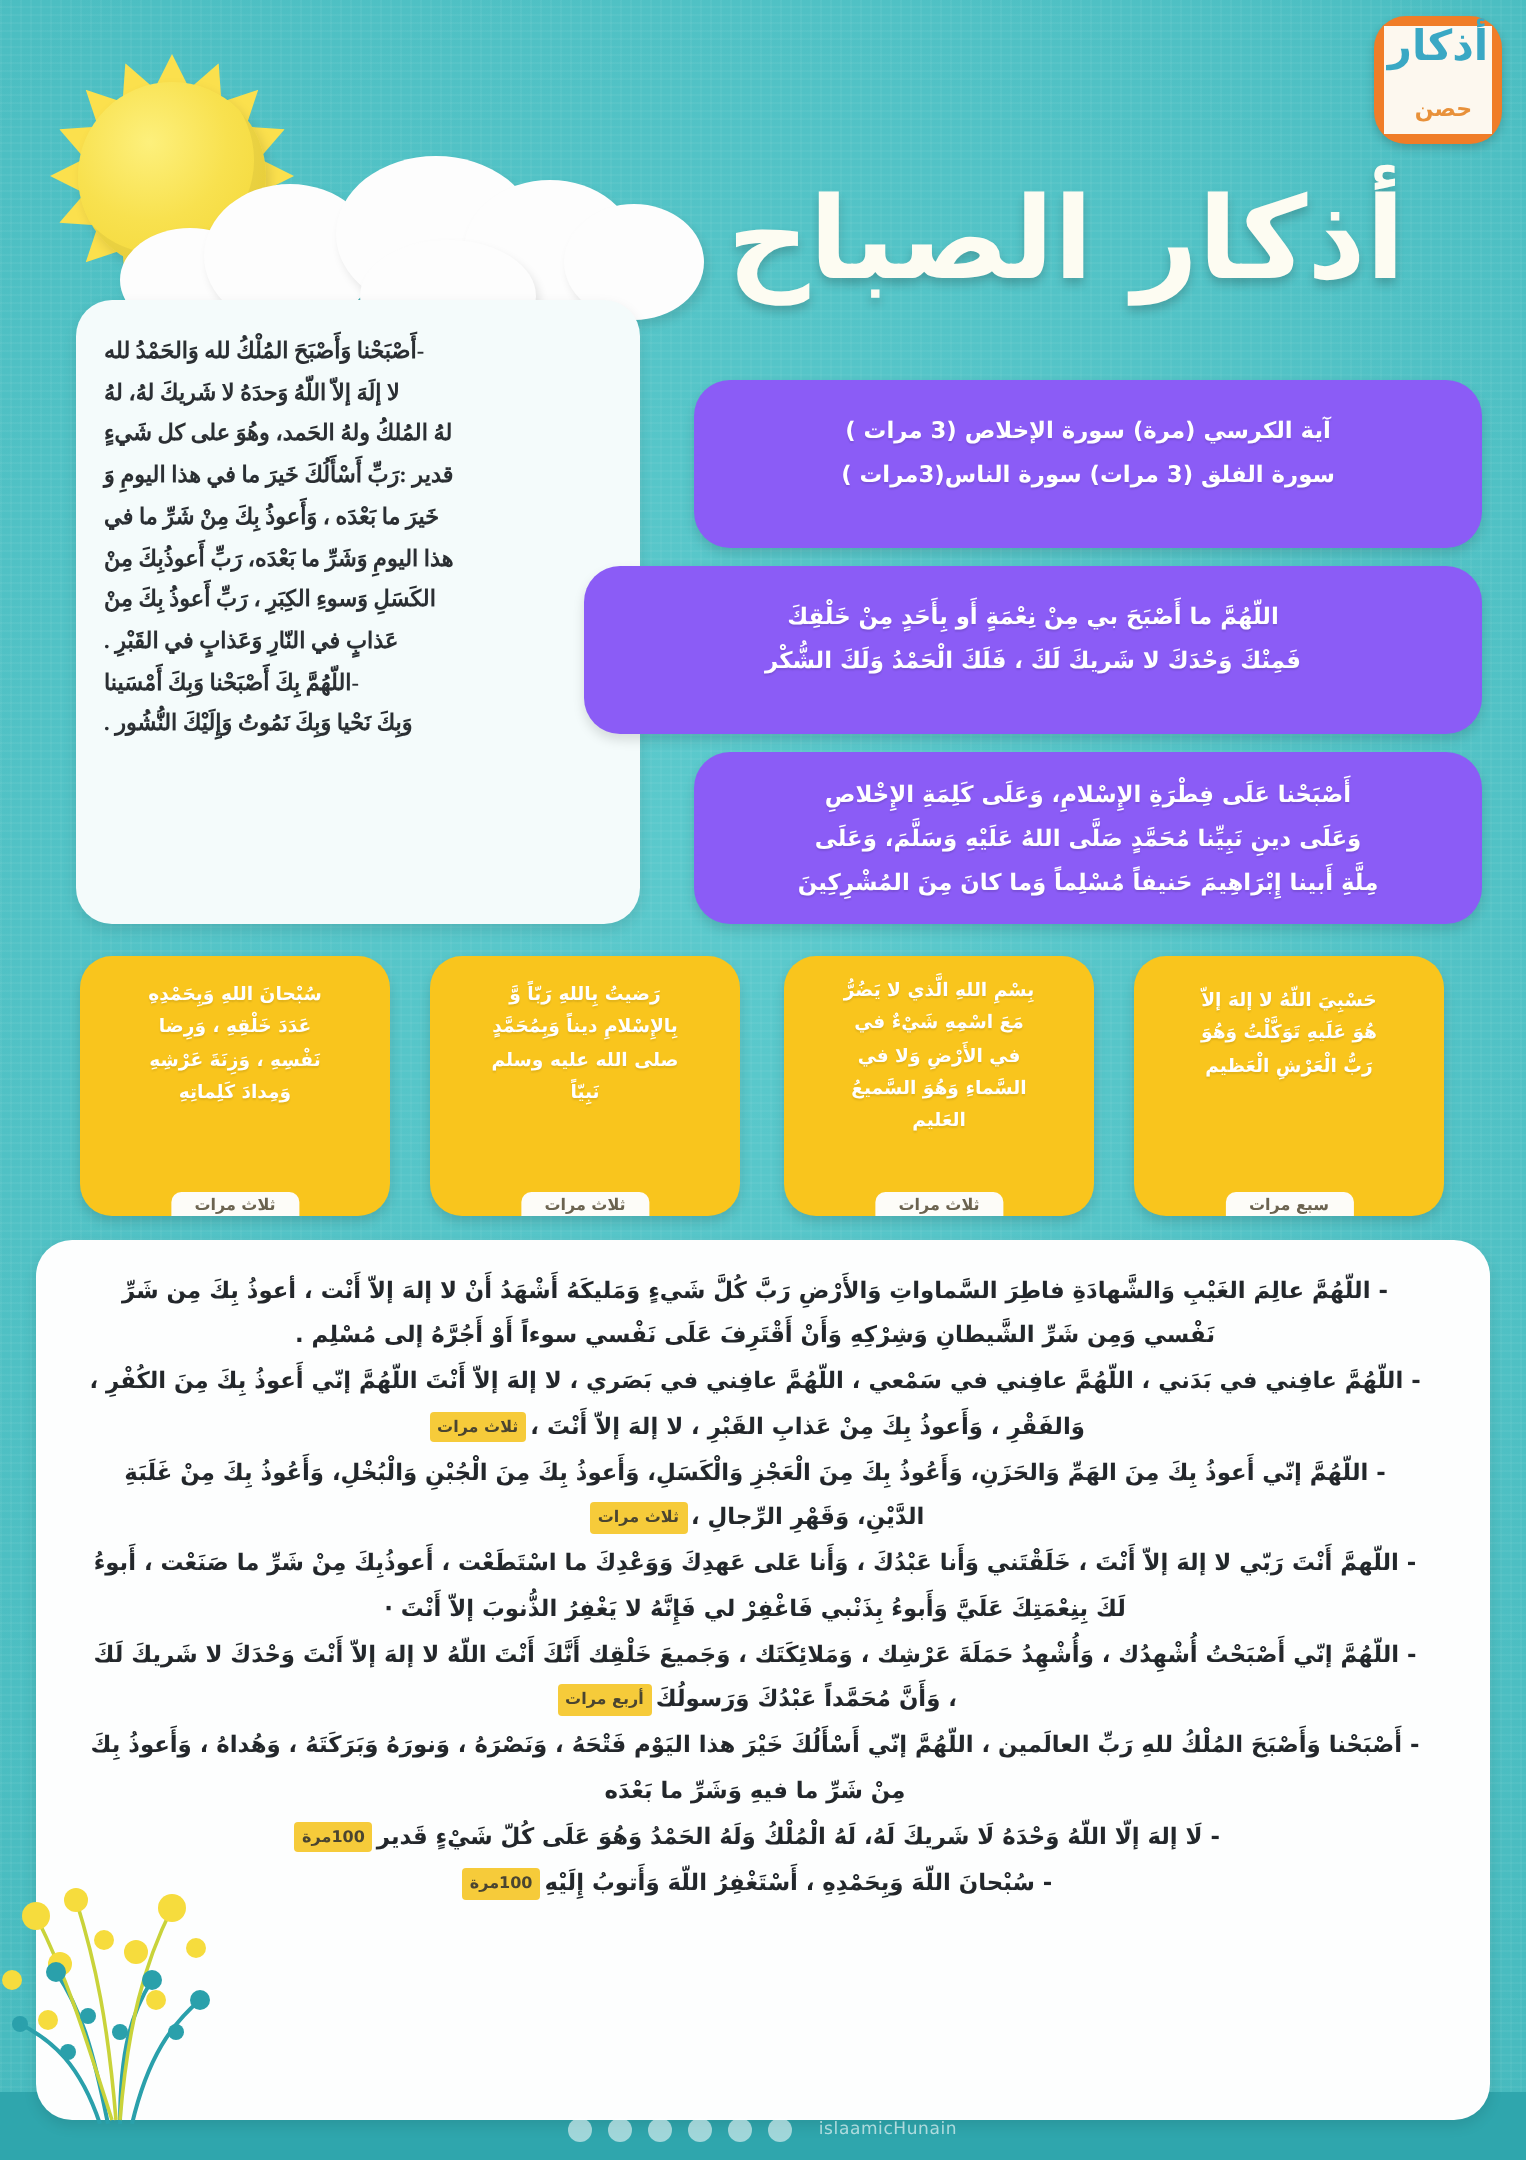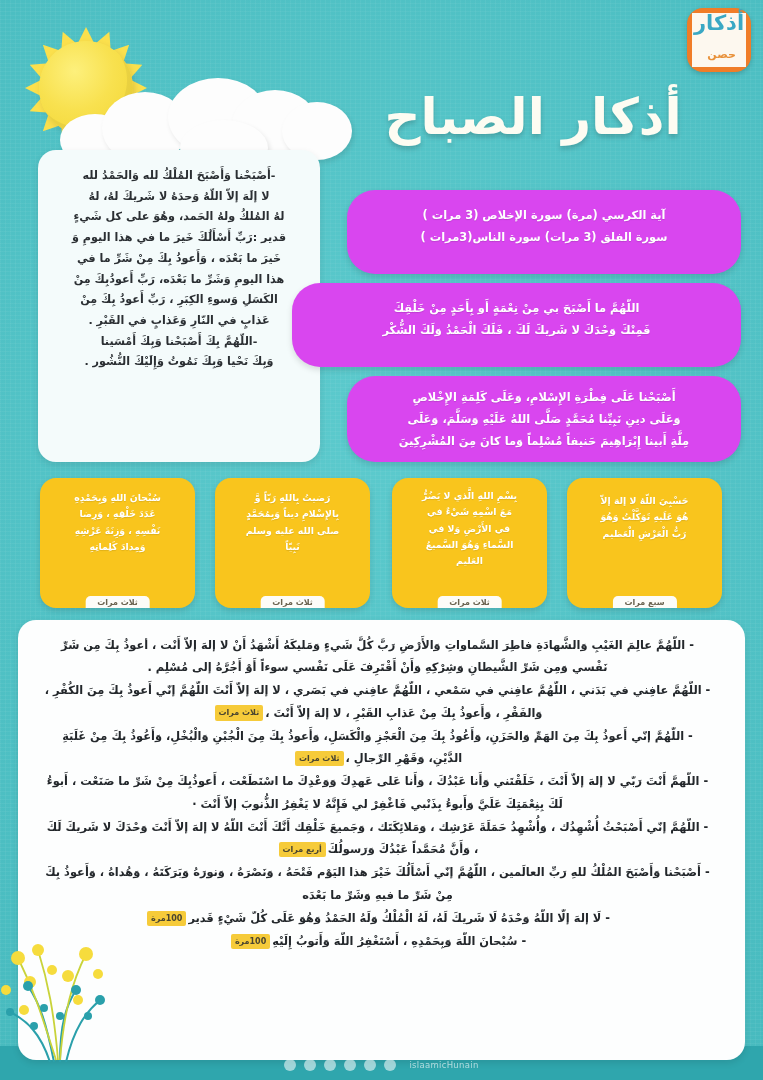--- a/index.html
+++ b/index.html
@@ -57,50 +57,50 @@
     position:absolute; background:#fdfdfd; border-radius:50%;
     box-shadow:2px 3px 5px rgba(0,0,0,.10);
   }
 
   
   .card-white {
     position:absolute; background:#f4fbfb; border-radius:18px;
     box-shadow:0 3px 7px rgba(0,0,0,.10);
   }
   .card-teal {
-    position:absolute; background:#d946ef; border-radius:28px;
+    position:absolute; background:#8b5cf6; border-radius:18px;
     box-shadow:0 3px 6px rgba(0,0,0,.13);
     color:#ffffff;
   }
   .card-yellow {
     position:absolute; background:#f9c51d; border-radius:16px;
     box-shadow:0 3px 6px rgba(0,0,0,.13);
     color:#ffffff; overflow:hidden;
   }
 
   .ar-dark {
-    color:#2b2f33; font-weight:bold; text-align:center;
-    font-size:11.2px; line-height:1.85;
+    color:#2b2f33; font-weight:bold; text-align:left;
+    font-size:11.2px; line-height:1.85;font-family:Liberation Serif, serif;
   }
   .ar-white {
     color:#ffffff; font-weight:bold; text-align:center;
     font-size:11.4px; line-height:1.95;
     text-shadow:0 1px 1px rgba(0,0,0,.12);
   }
   .ar-yellowbox {
     color:#ffffff; font-weight:bold; text-align:center;
     font-size:9.3px; line-height:1.75;
     text-shadow:0 1px 1px rgba(0,0,0,.10);
   }
 
   
   .title {
     position:absolute; top:92px; right:30px; width:400px;
     text-align:center;
-    font-size:50px; color:#fdfcf2; font-weight:bold;
+    font-size:57px; color:#fdfcf2; font-weight:bold;
     letter-spacing:1px;
     text-shadow:0 3px 5px rgba(0,0,0,.18);
     line-height:1;
   }
 
   
   .count-pill {
     position:absolute; bottom:0; left:50%; transform:translateX(-50%);
     background:#fdfcf8; color:#6b6350;
     font-size:8px; font-weight:bold;

